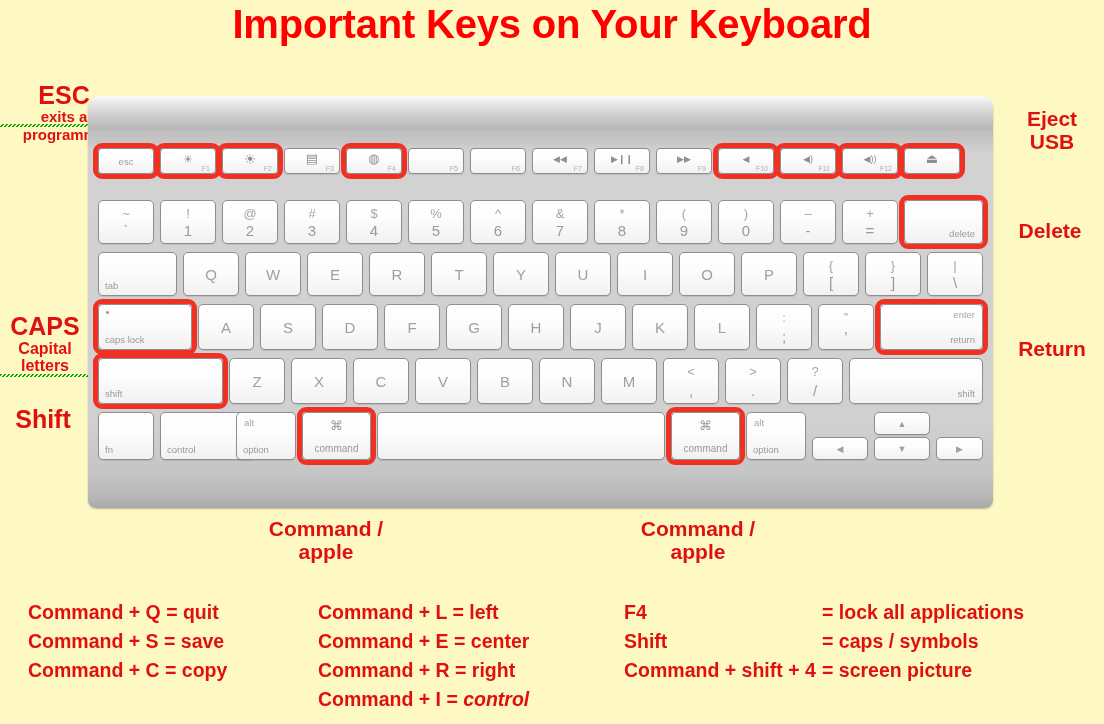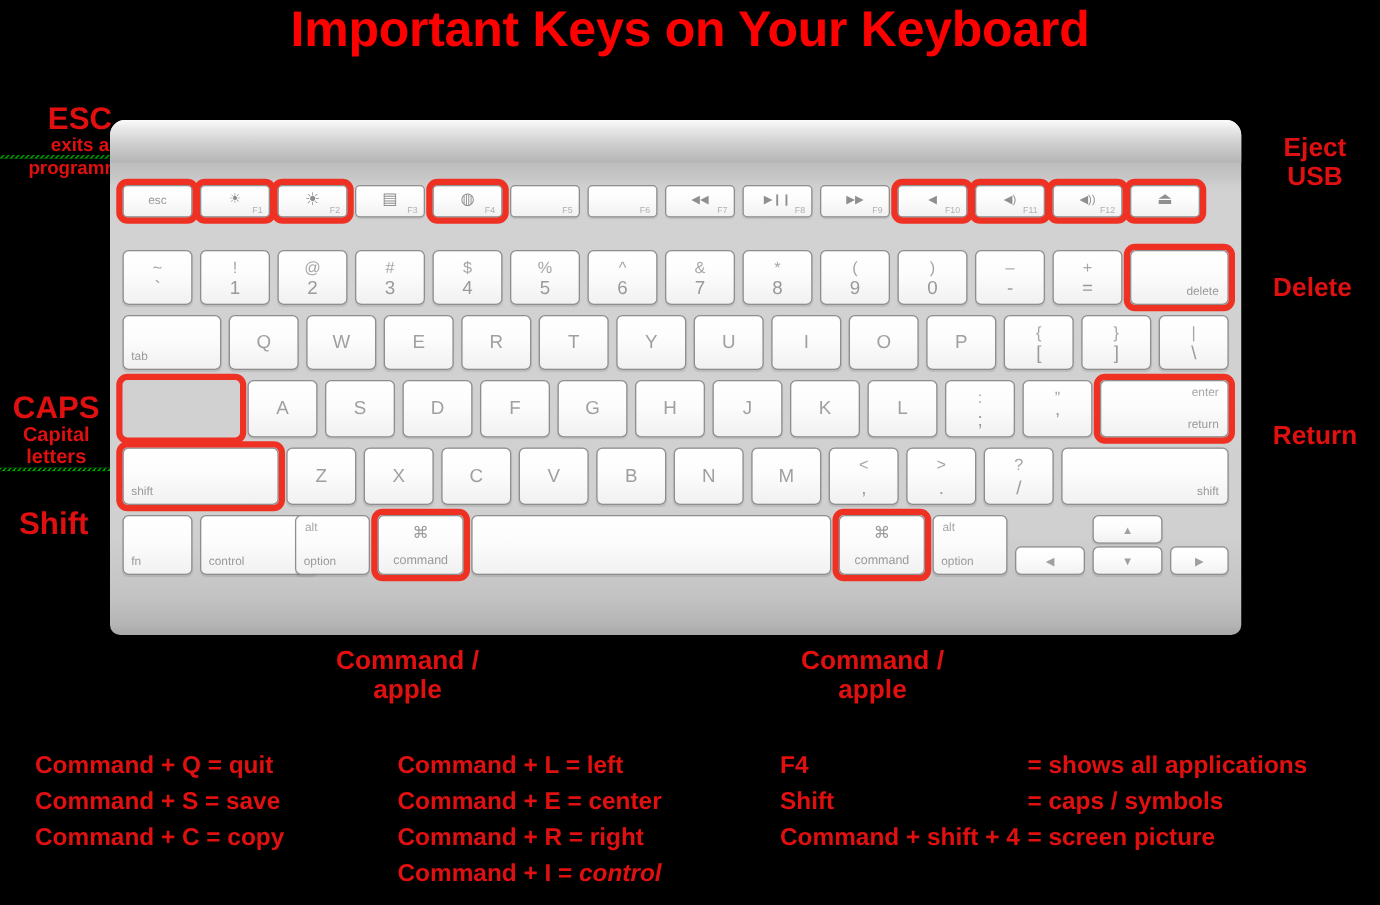--- a/index.html
+++ b/index.html
@@ -3,21 +3,21 @@
 <meta charset="utf-8">
 <style>
   * { box-sizing: border-box; }
   html, body {
     margin: 0; padding: 0;
     width: 1104px; height: 724px;
     background: #ffffff;
     font-family: "Liberation Sans", sans-serif;
     overflow: hidden;
   }
-  #page { position: relative; width: 1104px; height: 724px; background:#000000; }
+  #page { position: relative; width: 1104px; height: 724px; background:#fef9c3; }
 
   
   .title {
     position: absolute; left: 0; top: 2px; width: 1104px;
     text-align: center;
     color: #ff0000;
     font-size: 40px; font-weight: 700;
     letter-spacing: -0.2px;
     white-space: nowrap;
   }
@@ -330,20 +330,24 @@
           <span class="lbl up">{</span>
           <span class="lbl lo">[</span>
         </div>
         <div class="key" style="left: 777px; top: 156px; width: 56px; height: 44px;">
           <span class="lbl up">}</span>
           <span class="lbl lo">]</span>
         </div>
         <div class="key" style="left: 839px; top: 156px; width: 56px; height: 44px;">
           <span class="lbl up">|</span>
           <span class="lbl lo">\</span>
+        </div>
+        <div class="key" style="left: 10px; top: 208px; width: 94px; height: 46px;">
+          <span class="led"></span>
+          <span class="lbl bl">caps lock</span>
         </div>
         <div class="hl" style="border-color: rgb(239, 49, 36); left: 5px; top: 203px; width: 104px; height: 56px;"></div>
         <div class="key" style="left: 110px; top: 208px; width: 56px; height: 46px;">
           <span class="lbl c1">A</span>
         </div>
         <div class="key" style="left: 172px; top: 208px; width: 56px; height: 46px;">
           <span class="lbl c1">S</span>
         </div>
         <div class="key" style="left: 234px; top: 208px; width: 56px; height: 46px;">
           <span class="lbl c1">D</span>
@@ -465,19 +469,19 @@
         <div class="sc-row">Command + S = save</div>
         <div class="sc-row">Command + C = copy</div>
       </div>
     <div class="sc-col" id="sc2" style="left:318px; top:0;">
         <div class="sc-row">Command + L = left</div>
         <div class="sc-row">Command + E = center</div>
         <div class="sc-row">Command + R = right</div>
         <div class="sc-row">Command + I  = <span class="it">control</span></div>
       </div>
     <div class="sc-col col3" id="sc3" style="left:624px; top:0;">
-        <div class="sc-row"><span class="k">F4</span><span>= shows all applications</span></div>
+        <div class="sc-row"><span class="k">F4</span><span>= lock all applications</span></div>
         <div class="sc-row"><span class="k">Shift</span><span>= caps / symbols</span></div>
         <div class="sc-row"><span class="k">Command + shift + 4</span><span>= screen picture</span></div>
       </div>
   </div>
 
 </div>
 
 </body></html>

